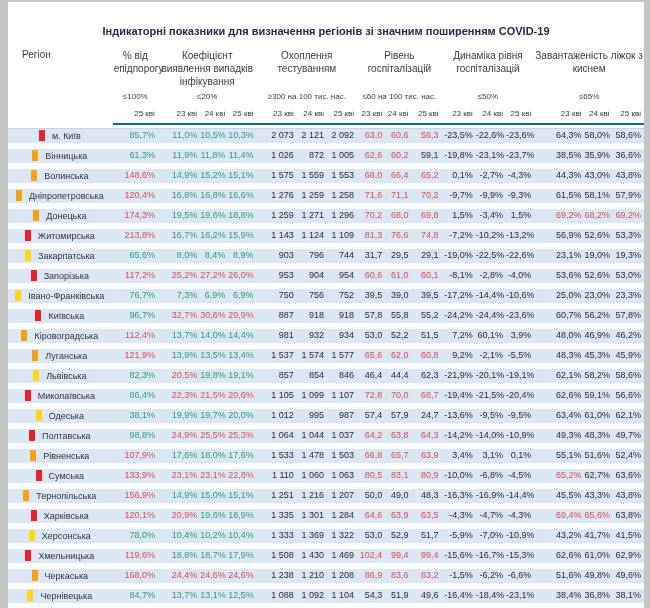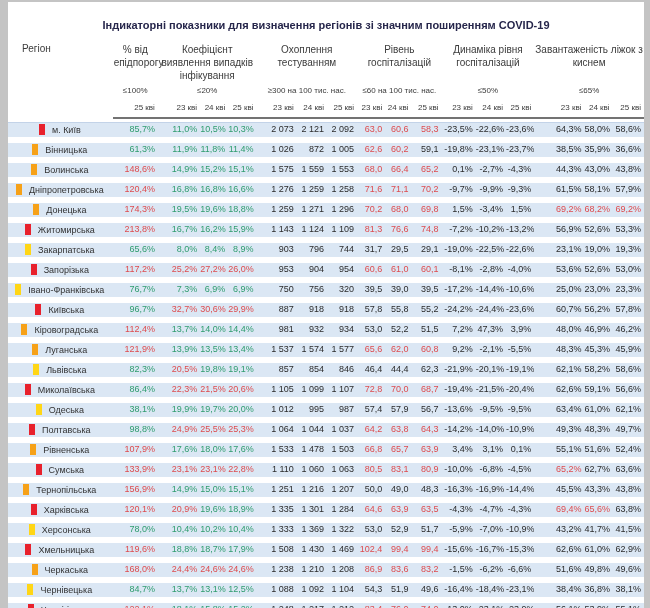--- a/index.html
+++ b/index.html
@@ -8,36 +8,36 @@
     background:#c4c4c4;
     font-family:"Liberation Sans", sans-serif;
     overflow:hidden; position:relative;
   }
   .doc {
     position:absolute; left:8px; top:2px; width:636px; height:598px;
     background:#ffffff;
   }
   .title {
     text-align:center; font-weight:bold; font-size:11px; color:#26264b;
-    margin-top:16px; line-height:1.45;
+    margin-top:22px; line-height:1.45;
   }
   table.ind {
     border-collapse:collapse; width:100%; margin-top:3px; table-layout:fixed;
   }
   thead th { font-weight:normal; color:#3b3b3b; }
   th.region-head {
     text-align:left; padding:6px 0 0 14px; font-size:10px; vertical-align:top;
   }
   th.group-name {
     font-size:10px; padding-top:6px; vertical-align:top; line-height:1.3; text-align:center;
   }
   th.threshold { font-size:8px; text-align:center; padding-top:3px; }
   tr.dates th {
     font-size:8px; text-align:right; padding:7px 3px 5px 0;
-    border-bottom:2px solid #737373;
+    border-bottom:2px solid #0369a1;
   }
   tr.spacer td { background:#fff; border:none; height:3px; padding:0; }
   tbody td {
     background:#dbe7f4;
     border-top:1px solid #c3d3e8;
     border-bottom:6px solid #ffffff;
     font-size:9px; line-height:11px; color:#2b2b2b;
     text-align:right; padding:1px 3px 1px 0;
     white-space:nowrap; overflow:hidden;
   }
@@ -272,21 +272,21 @@
           <td class="c-black">53,0%</td>
         </tr>
         <tr>
           <td class="region-cell"><span class="marker" style="background: rgb(255, 214, 22);"></span><span class="region-nm">Івано-Франківська</span></td>
           <td class="c-green">76,7%</td>
           <td class="c-green">7,3%</td>
           <td class="c-green">6,9%</td>
           <td class="c-green">6,9%</td>
           <td class="c-black">750</td>
           <td class="c-black">756</td>
-          <td class="c-black">320</td>
+          <td class="c-black">752</td>
           <td class="c-black">39,5</td>
           <td class="c-black">39,0</td>
           <td class="c-black">39,5</td>
           <td class="c-black">-17,2%</td>
           <td class="c-black">-14,4%</td>
           <td class="c-black">-10,6%</td>
           <td class="c-black">25,0%</td>
           <td class="c-black">23,0%</td>
           <td class="c-black">23,3%</td>
         </tr>
@@ -315,21 +315,21 @@
           <td class="c-green">13,7%</td>
           <td class="c-green">14,0%</td>
           <td class="c-green">14,4%</td>
           <td class="c-black">981</td>
           <td class="c-black">932</td>
           <td class="c-black">934</td>
           <td class="c-black">53,0</td>
           <td class="c-black">52,2</td>
           <td class="c-black">51,5</td>
           <td class="c-black">7,2%</td>
-          <td class="c-black">47,3%</td>
+          <td class="c-black">60,1%</td>
           <td class="c-black">3,9%</td>
           <td class="c-black">48,0%</td>
           <td class="c-black">46,9%</td>
           <td class="c-black">46,2%</td>
         </tr>
         <tr>
           <td class="region-cell"><span class="marker" style="background: rgb(246, 161, 24);"></span><span class="region-nm">Луганська</span></td>
           <td class="c-red">121,9%</td>
           <td class="c-green">13,9%</td>
           <td class="c-green">13,5%</td>
@@ -389,21 +389,21 @@
           <td class="region-cell"><span class="marker" style="background: rgb(255, 214, 22);"></span><span class="region-nm">Одеська</span></td>
           <td class="c-green">38,1%</td>
           <td class="c-green">19,9%</td>
           <td class="c-green">19,7%</td>
           <td class="c-green">20,0%</td>
           <td class="c-black">1 012</td>
           <td class="c-black">995</td>
           <td class="c-black">987</td>
           <td class="c-black">57,4</td>
           <td class="c-black">57,9</td>
-          <td class="c-black">56,7</td>
+          <td class="c-black">24,7</td>
           <td class="c-black">-13,6%</td>
           <td class="c-black">-9,5%</td>
           <td class="c-black">-9,5%</td>
           <td class="c-black">63,4%</td>
           <td class="c-black">61,0%</td>
           <td class="c-black">62,1%</td>
         </tr>
         <tr>
           <td class="region-cell"><span class="marker" style="background: rgb(232, 33, 44);"></span><span class="region-nm">Полтавська</span></td>
           <td class="c-green">98,8%</td>

